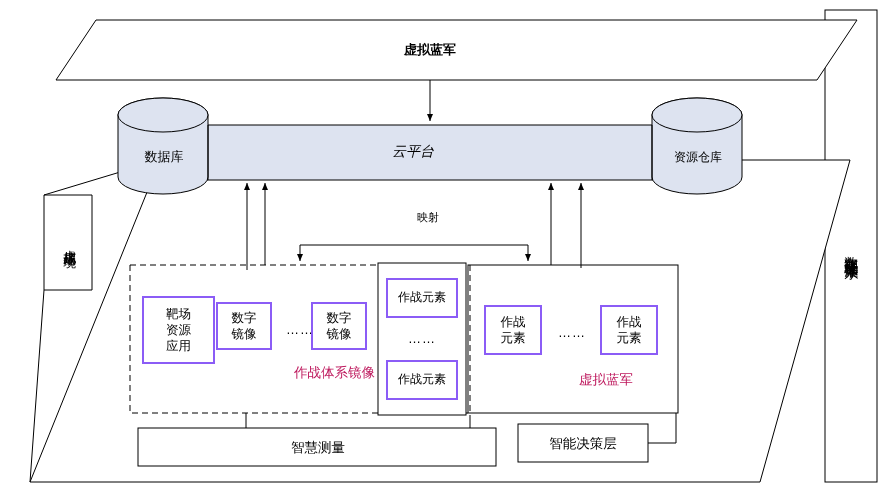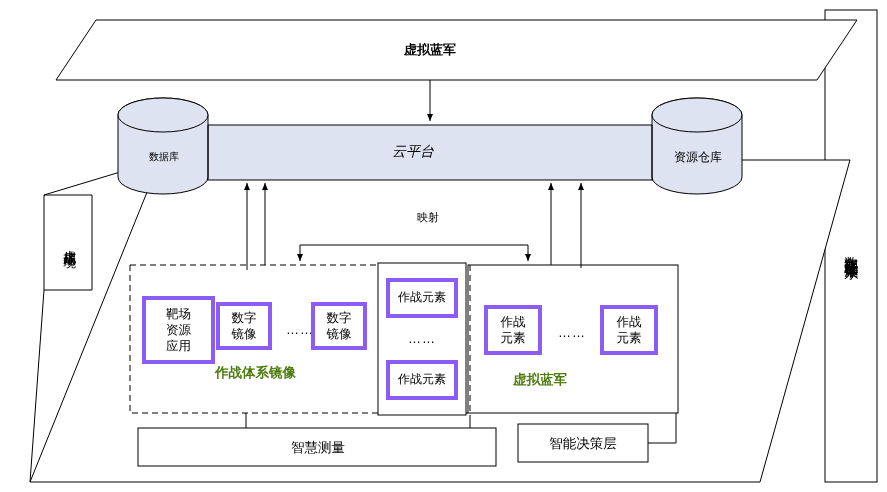--- a/index.html
+++ b/index.html
@@ -37,39 +37,38 @@
     box-sizing: border-box;
   }
   .lbl-v {
     writing-mode: vertical-rl;
     text-orientation: upright;
     letter-spacing: 1px;
   }
   .box {
     position: absolute;
     box-sizing: border-box;
-    border: 4px solid #8b5cf6;
+    border: 2px solid #8b5cf6;
     background: #ffffff;
     font-size: 12.5px;
     color: #000;
     display: flex;
     align-items: center;
     justify-content: center;
     text-align: left;
     line-height: 1.3;
     white-space: pre-line;
   }
   .plain {
     position: absolute;
     font-size: 13px;
-    color: #4d7c0f;
-    text-align: left;
+    color: #be185d;
+    text-align: right;
     white-space: pre-line;
     line-height: 1.3;
-    font-weight: bold;
   }
   .dots {
     position: absolute;
     font-size: 13px;
     color: #000;
     letter-spacing: 1px;
   }
 </style>
 </head>
 <body>
@@ -134,21 +133,21 @@
   </svg>
 
   <div class="lbl" style="left:330px; top:38px; width:200px; height:24px;font-weight:bold;">虚拟蓝军</div>
 
   <div class="lbl lbl-v" style="left:52px; top:198px; width:34px; height:90px; font-size:12.5px;">虚拟战场环境</div>
 
   <div class="lbl lbl-v" style="left:833px; top:150px; width:36px; height:200px; font-size:14px;">数字孪生靶场标准体系</div>
 
   <div class="lbl" style="left:353px; top:138px; width:120px; height:28px; font-size:14px;font-style:italic;">云平台</div>
 
-  <div class="lbl" style="left:128px; top:146px; width:72px; height:22px; font-size:10px;">数据库</div>
+  <div class="lbl" style="left:128px; top:146px; width:72px; height:22px; font-size:13px;">数据库</div>
 
   <div class="lbl" style="left:659px; top:146px; width:78px; height:22px; font-size:12px;">资源仓库</div>
 
   <div class="lbl" style="left:378px; top:208px; width:100px; height:22px; font-size:11px;font-family:Liberation Mono, monospace;">映射</div>
 
   <div class="box" style="left:142px; top:296px; width:73px; height:68px;">靶场
 资源
 应用</div>
 
   <div class="box" style="left:216px; top:302px; width:56px; height:48px;">数字

